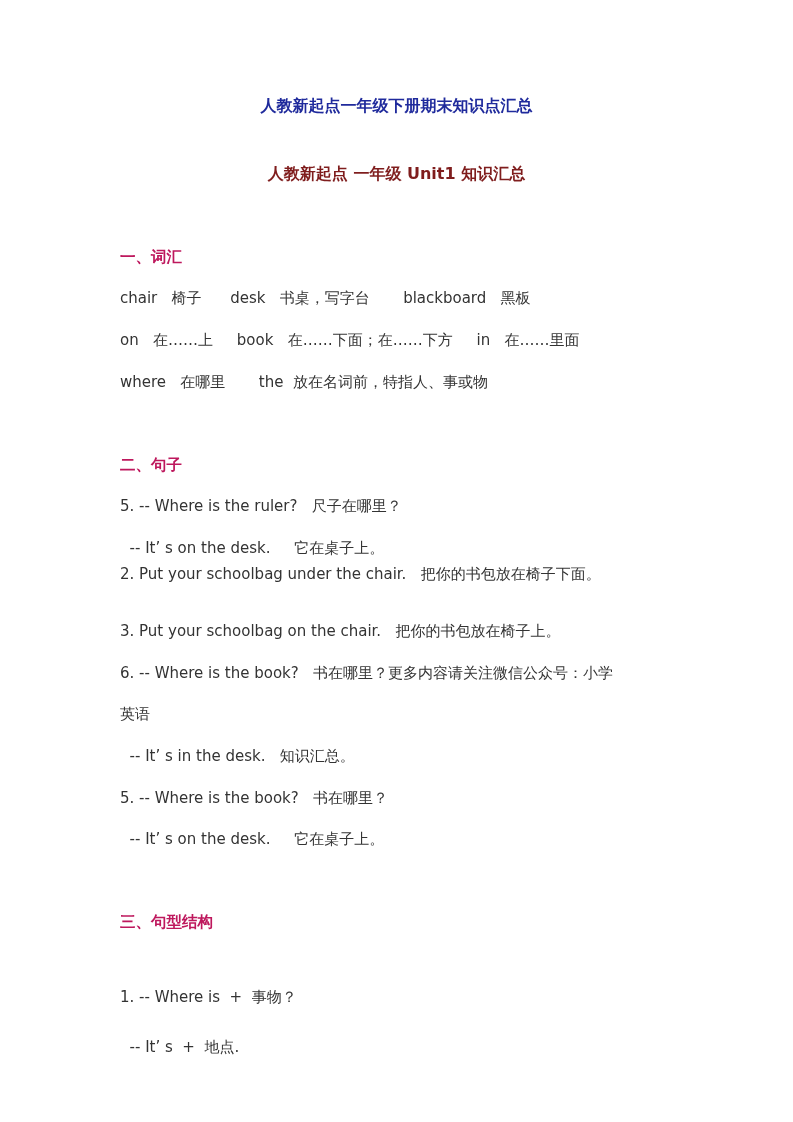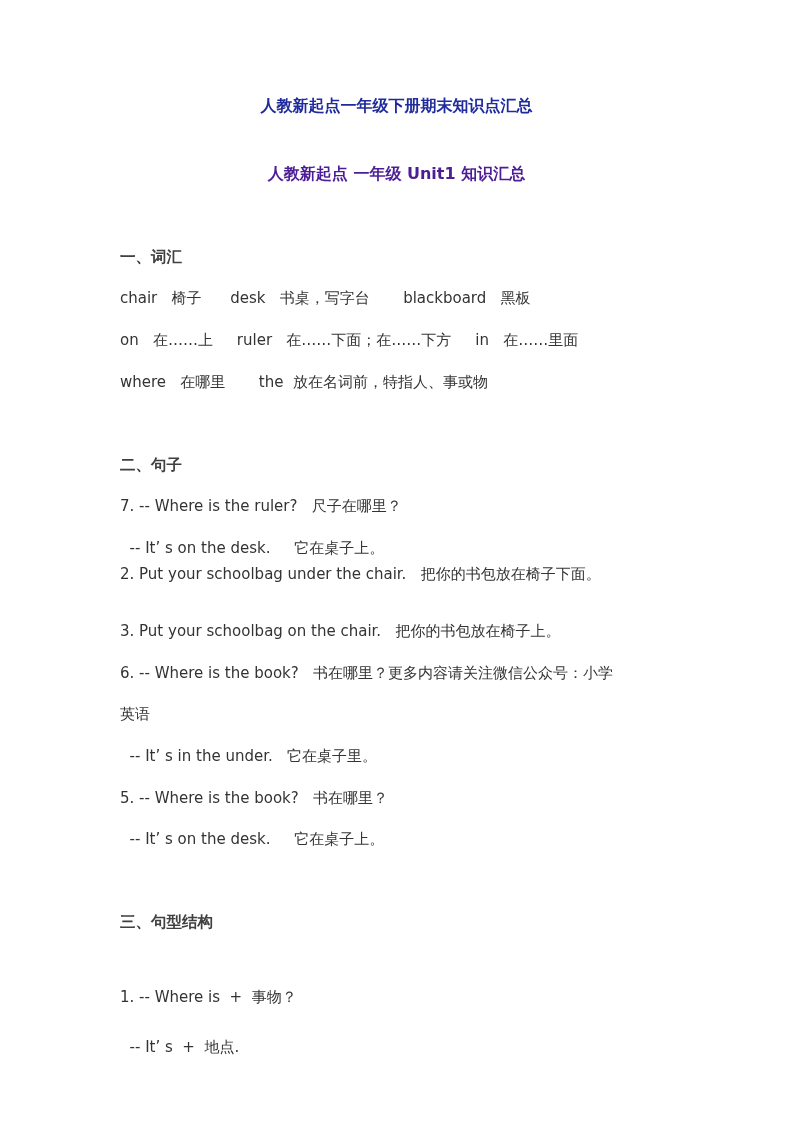--- a/index.html
+++ b/index.html
@@ -1,42 +1,42 @@
 <!DOCTYPE html>
 <html><head>
 <meta charset="utf-8">
 <style>
   html, body { margin: 0; padding: 0; background: #ffffff; }
   body { width: 793px; height: 1122px; position: relative; overflow: hidden;
          font-family: "DejaVu Sans", "Liberation Sans", sans-serif; color: #333333; }
   .line { position: absolute; left: 120px; font-size: 15px; white-space: pre; line-height: 20px; }
   .title { position: absolute; left: 0; width: 793px; text-align: center; font-weight: bold; font-size: 16px; }
   .title.blue { color: #1f2a9c; }
-  .title.black { color: #4c1d95; }
-  .heading { font-weight: bold; color: #404040; font-size: 15.5px; }
+  .title.black { color: #7f1d1d; }
+  .heading { font-weight: bold; color: #be185d; font-size: 15.5px; }
 </style>
 </head>
 <body>
 
 <div>
   <div class="title blue" style="top:96px;">人教新起点一年级下册期末知识点汇总</div>
   <div class="title black" style="top:164px;">人教新起点 一年级  Unit1  知识汇总</div>
 
   <div class="line heading" style="top:247px;">一、词汇</div>
   <div class="line" style="top:288px;">chair   椅子      desk   书桌，写字台       blackboard   黑板</div>
-  <div class="line" style="top:330px;">on   在……上     ruler   在……下面；在……下方     in   在……里面</div>
+  <div class="line" style="top:330px;">on   在……上     book   在……下面；在……下方     in   在……里面</div>
   <div class="line" style="top:372px;">where   在哪里       the  放在名词前，特指人、事或物</div>
 
   <div class="line heading" style="top:455px;text-align:center;">二、句子</div>
-  <div class="line" style="top:496px;">7. -- Where is the ruler?   尺子在哪里？</div>
+  <div class="line" style="top:496px;">5. -- Where is the ruler?   尺子在哪里？</div>
   <div class="line" style="top:538px;">  -- It’ s on the desk.     它在桌子上。</div>
   <div class="line" style="top:564px;text-align:right;">2. Put your schoolbag under the chair.   把你的书包放在椅子下面。</div>
   <div class="line" style="top:621px;">3. Put your schoolbag on the chair.   把你的书包放在椅子上。</div>
   <div class="line" style="top:663px;">6. -- Where is the book?   书在哪里？更多内容请关注微信公众号：小学</div>
   <div class="line" style="top:704px;">英语</div>
-  <div class="line" style="top:746px;">  -- It’ s in the under.   它在桌子里。</div>
+  <div class="line" style="top:746px;">  -- It’ s in the desk.   知识汇总。</div>
   <div class="line" style="top:788px;">5. -- Where is the book?   书在哪里？</div>
   <div class="line" style="top:829px;">  -- It’ s on the desk.     它在桌子上。</div>
 
   <div class="line heading" style="top:912px;">三、句型结构</div>
   <div class="line" style="top:954px;margin-top:33px;">1. -- Where is  +  事物？</div>
   <div class="line" style="top:1037px;">  -- It’ s  +  地点.</div>
 </div>
 
 </body></html>

